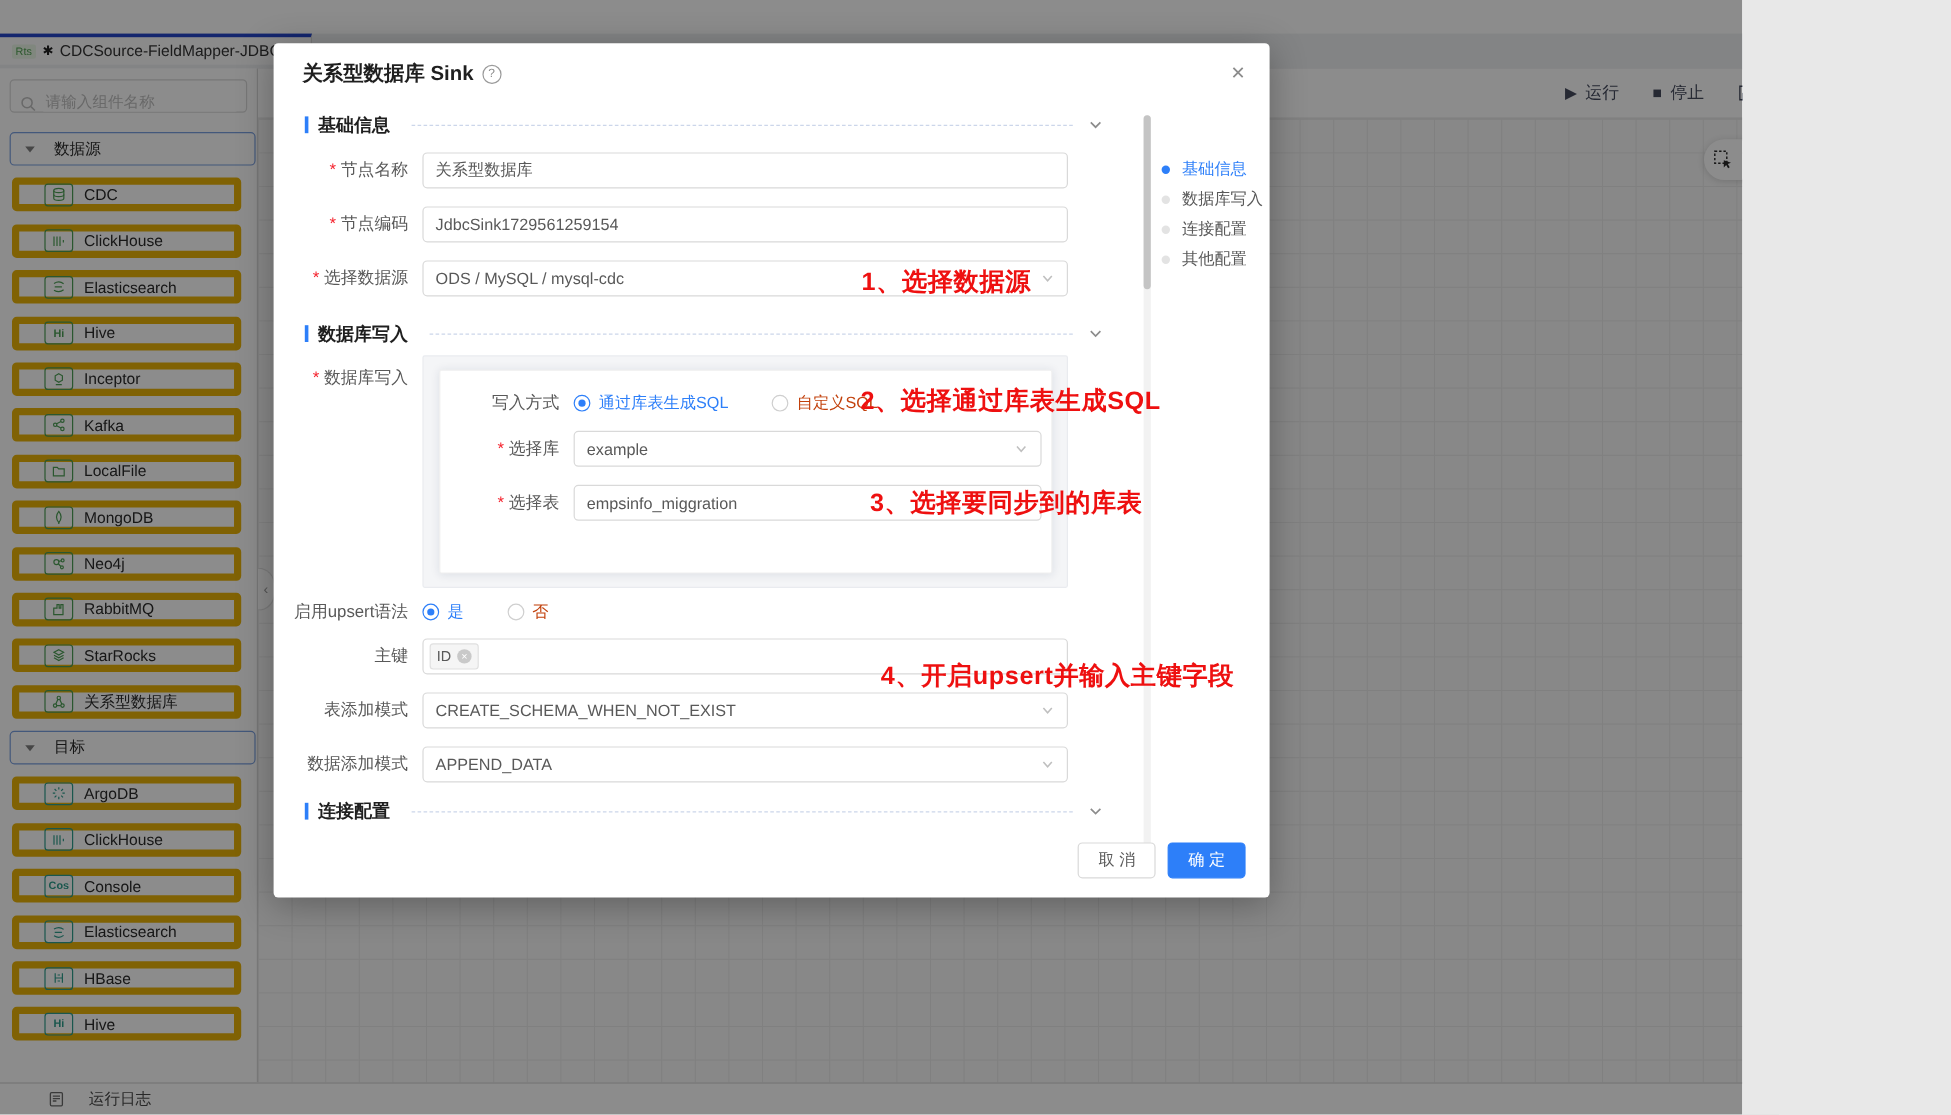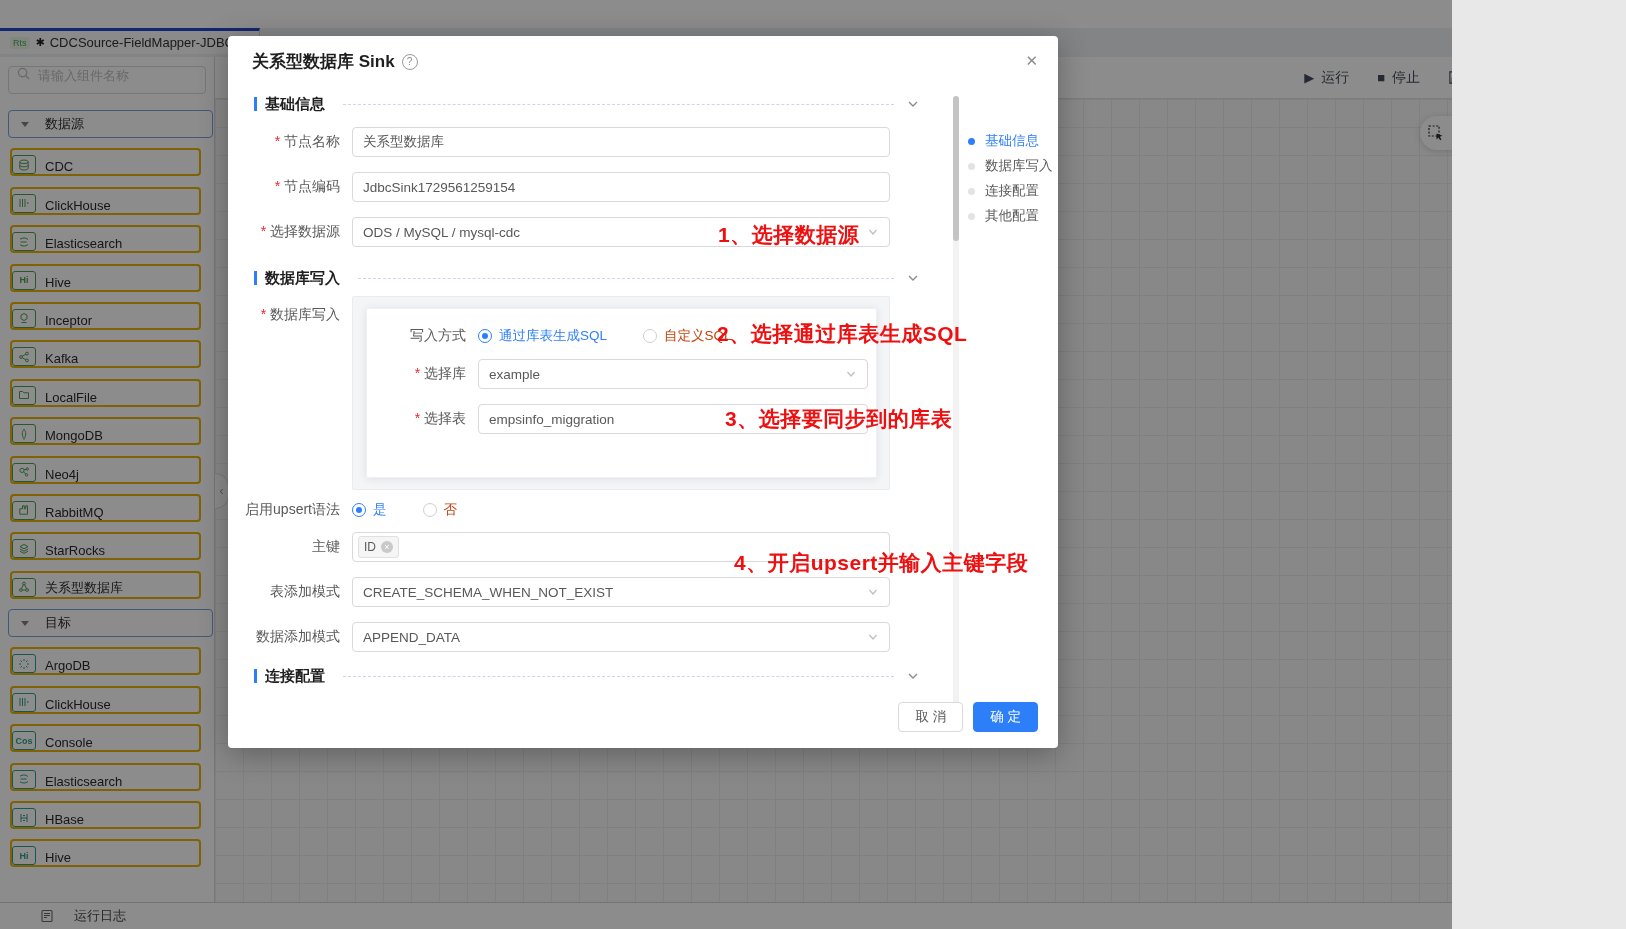--- a/index.html
+++ b/index.html
@@ -14,30 +14,30 @@
   .tab-dirty{font-size:11px;color:#222;margin-right:5px;flex:none;}
   .tab-title{font-size:13px;color:#333;}
   .tab-collapse{position:absolute;right:38px;top:6px;width:18px;height:18px;color:#6b7280;}
   .toolbar{position:absolute;left:0;top:57px;width:1602px;height:42px;background:#fff;border-bottom:1px solid #e2e2e2;
        display:flex;align-items:center;justify-content:flex-end;gap:28px;padding-right:26px;box-sizing:border-box;}
   .tbtn{display:flex;align-items:center;gap:7px;font-size:14px;color:#454b5e;cursor:pointer;}
   .tbtn .glyph{font-size:13px;color:#454b5e;}
   
   .sidebar{position:absolute;left:0;top:57px;width:215px;height:845px;background:#fff;border-right:1px solid #d9d9d9;box-sizing:border-box;}
   .search{position:absolute;left:8px;top:9px;width:198px;height:28px;border:1px solid #d9d9d9;border-radius:4px;
-       display:flex;align-items:flex-start;padding:0 8px;box-sizing:border-box;background:#fff;}
+       display:flex;align-items:flex-end;padding:0 8px;box-sizing:border-box;background:#fff;}
   .search input{border:none;outline:none;width:100%;font-size:13px;color:#333;margin-left:6px;font-family:inherit;}
   .search input::placeholder{color:#bfbfbf;}
   .slist{position:absolute;left:0;top:53px;width:215px;display:flex;flex-direction:column;gap:10.4px;}
   .s-sec{margin:0 2px 0 8px;height:28px;border:1px solid #7ba0e0;border-radius:4px;background:#fff;
        display:flex;align-items:center;padding-left:12px;box-sizing:border-box;gap:16px;}
   .s-caret{width:0;height:0;border-left:4.5px solid transparent;border-right:4.5px solid transparent;border-top:5.5px solid #808080;}
   .s-sec span{font-size:13px;color:#2b2b2b;}
-  .s-item{margin:0 14px 0 10px;height:28px;border:2px solid #eab308;border-radius:4px;background:#fff;
-       display:flex;align-items:flex-end;padding-left:0;box-sizing:border-box;gap:9px;cursor:pointer;}
+  .s-item{margin:0 14px 0 10px;height:28px;border:6px solid #eab308;border-radius:4px;background:#fff;
+       display:flex;align-items:center;padding-left:21px;box-sizing:border-box;gap:9px;cursor:pointer;}
   .s-ic{width:24px;height:19px;border-radius:3px;display:flex;align-items:center;justify-content:center;flex:none;
        font-size:9px;font-weight:bold;box-sizing:border-box;}
   .s-ic.g{border:1px solid #4E9F56;color:#4E9F56;}
   .s-ic.t{border:1px solid #2f9e8d;color:#2f9e8d;}
   .s-lb{font-size:13px;color:#2b2b2b;font-weight:500;}
   
   .canvas{position:absolute;left:215px;top:99px;width:1387px;height:803px;background:#f7f7f7;
     background-image:linear-gradient(#e9e9e9 1px,transparent 1px),linear-gradient(90deg,#e9e9e9 1px,transparent 1px);
     background-size:28px 28px;}
   .collapse-handle{position:absolute;left:0;top:374px;width:13px;height:34px;background:#fdfdfd;border:1px solid #dedede;border-left:none;

